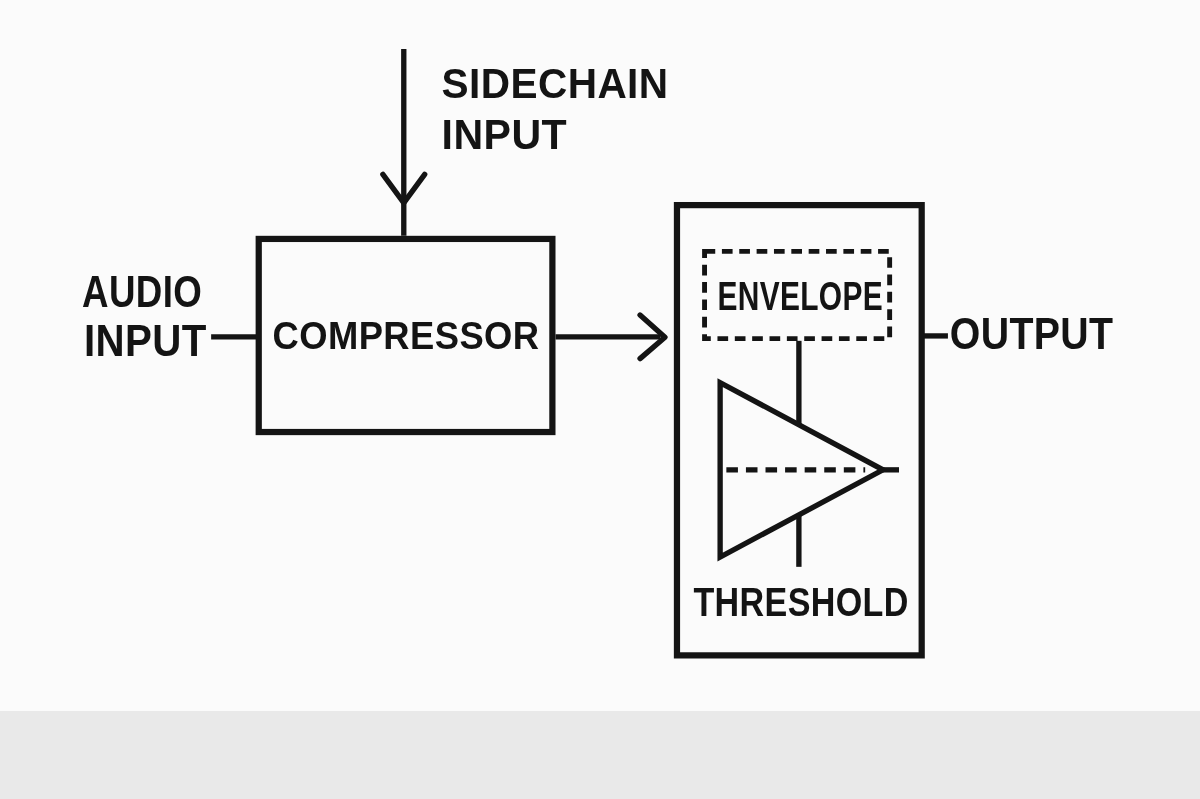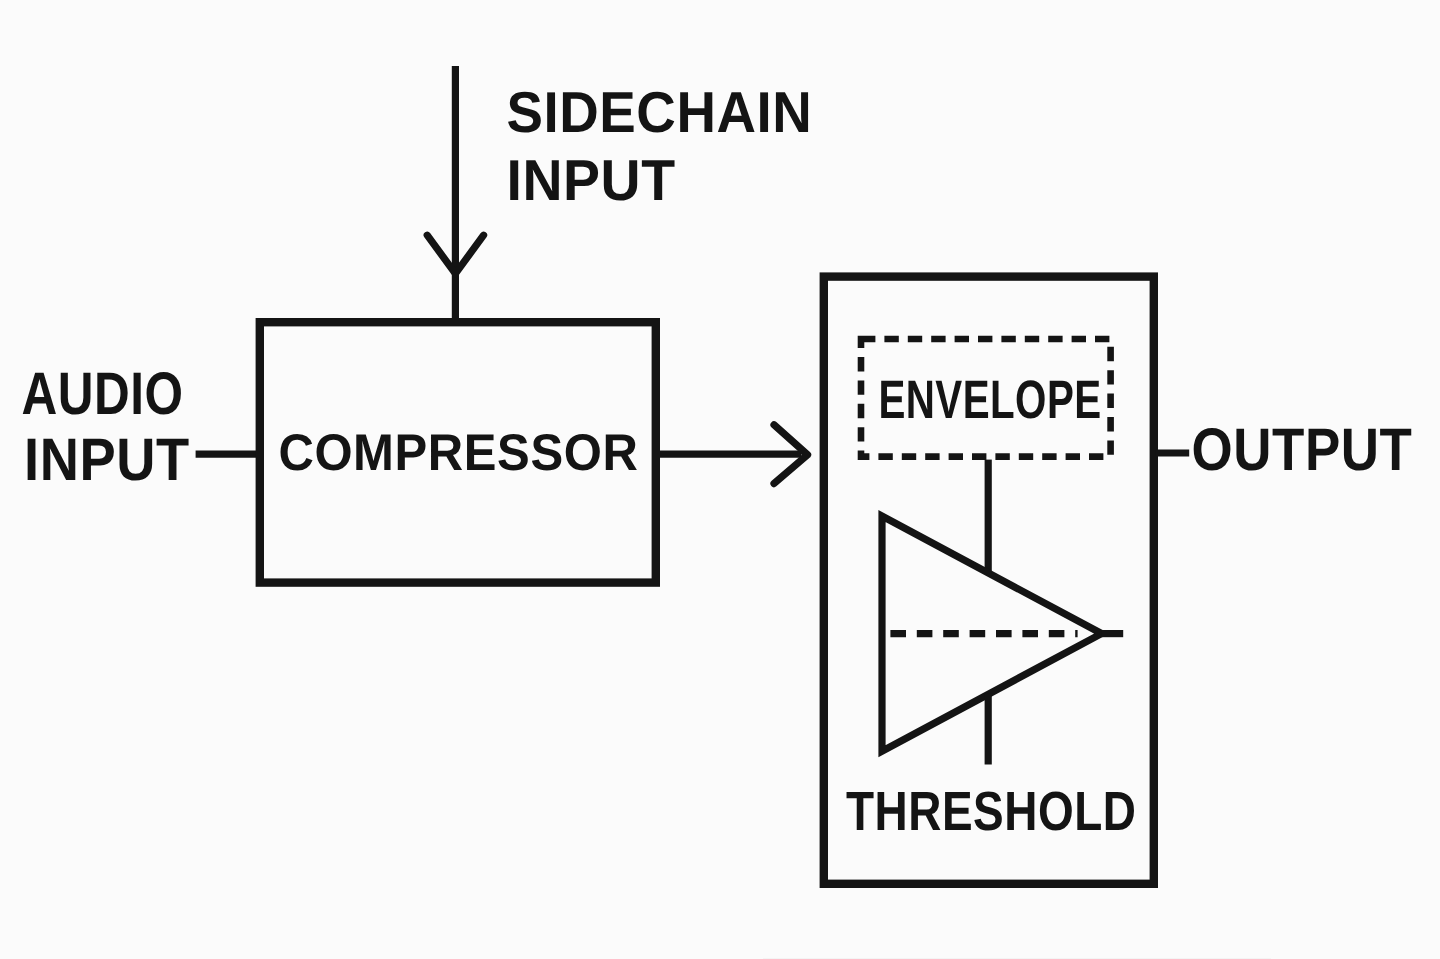--- a/index.html
+++ b/index.html
@@ -4,21 +4,21 @@
 <style>
   html, body {
     margin: 0;
     padding: 0;
     background: #e9e9e9;
     font-family: "Liberation Sans", sans-serif;
   }
   .stage {
     position: relative;
     width: 1200px;
-    height: 799px;
+    height: 711px;
     margin: 0 auto;
     background: var(--bg, #fbfbfb);
     overflow: hidden;
   }
   .stage svg {
     display: block;
     width: 100%;
     height: 100%;
   }
   .ink-stroke {

